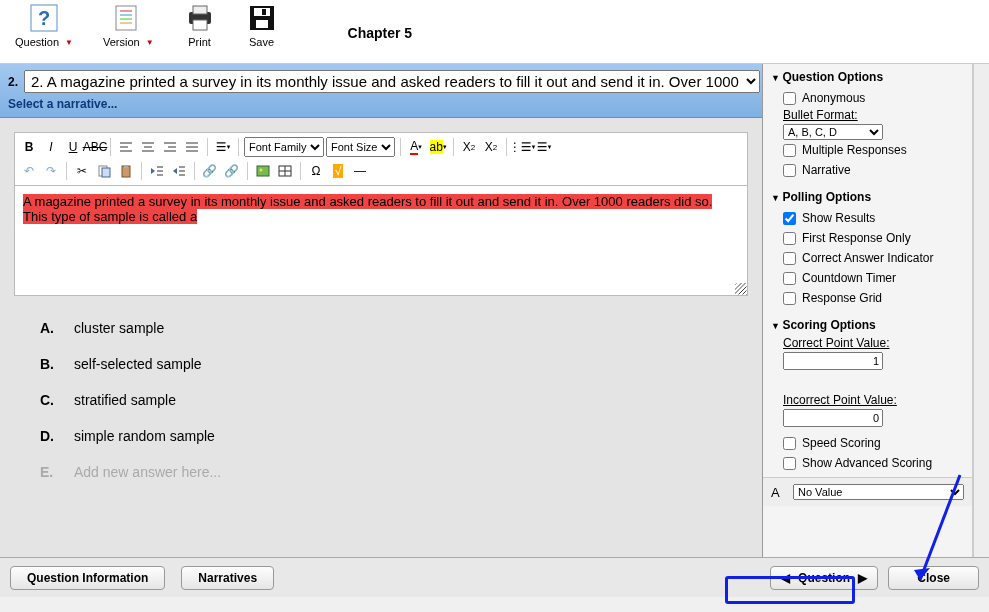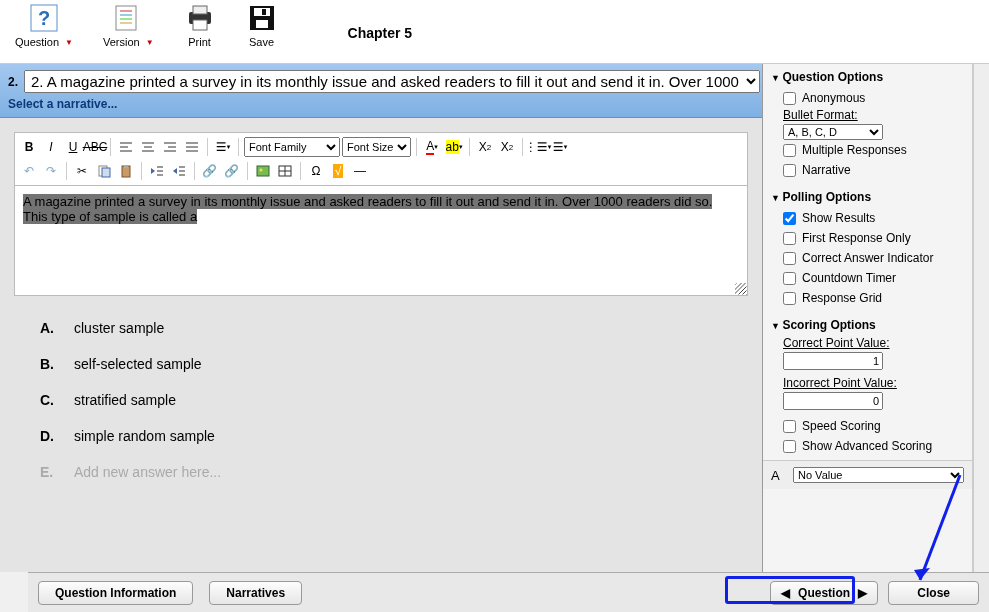--- a/index.html
+++ b/index.html
@@ -29,21 +29,21 @@
 .narrative-link { color: #0a3a7a; font-weight: bold; font-size: 12px; margin-top: 4px; display: inline-block; cursor: pointer; }
 
 
 .editor-wrap { padding: 14px 14px 4px 14px; background: #e4e4e4; }
 .editor-tb { background: #fff; border: 1px solid #bbb; padding: 2px 4px; }
 .etb-row { display: flex; align-items: center; gap: 2px; flex-wrap: nowrap; padding: 2px 0; }
 .etb-btn { width: 20px; height: 20px; display: flex; align-items: center; justify-content: center; cursor: pointer; font-size: 12px; border: 1px solid transparent; }
 .etb-sep { width: 1px; height: 18px; background: #ccc; margin: 0 3px; }
 .etb-sel { font-size: 11px; height: 20px; }
 .editor-body { background: #fff; border: 1px solid #bbb; border-top: none; min-height: 110px; padding: 8px; font-size: 13px; position: relative; resize: both; overflow: auto; }
-.editor-body .hl { background: #737373; }
+.editor-body .hl { background: #ef4444; }
 .resizer { position: absolute; right: 0; bottom: 0; width: 12px; height: 12px; background: repeating-linear-gradient(-45deg, #aaa, #aaa 1px, transparent 1px, transparent 3px); }
 
 
 .answers { padding: 20px 30px 10px 40px; background: #e4e4e4; overflow-y: auto; flex: 1; }
 .ans-row { display: flex; align-items: baseline; margin-bottom: 20px; font-size: 14px; }
 .ans-letter { width: 34px; font-weight: bold; }
 .ans-row.placeholder { color: #aaa; }
 .rationale-label { font-weight: bold; font-size: 14px; margin-top: 8px; }
 
 
@@ -52,21 +52,21 @@
 .rp-head::before { content: "▼ "; font-size: 9px; }
 .rp-row { display: flex; align-items: center; gap: 6px; padding: 3px 0 3px 12px; font-size: 12px; }
 .rp-row input[type=checkbox] { width: 13px; height: 13px; }
 .rp-label { font-size: 12px; padding-left: 12px; margin-bottom: 2px; text-decoration: underline; }
 .rp-select, .rp-input { width: 100px; font-size: 11px; margin-left: 12px; }
 .rp-input { text-align: right; padding: 1px 2px; }
 .rp-valrow { border-top: 1px solid #ccc; padding: 6px 8px; display: flex; align-items: center; gap: 6px; background: #eee; }
 .rp-valrow .letter { font-size: 13px; width: 16px; }
 
 
-.bottom-bar { position: absolute; left: 0; right: 0; bottom: 0; height: 40px; background: #e8e8e8; border-top: 1px solid #aaa; display: flex; align-items: center; padding: 0 10px; margin-left: 28px; }
+.bottom-bar { position: absolute; left: 0; right: 0; bottom: 15px; height: 40px; background: #e8e8e8; border-top: 1px solid #aaa; display: flex; align-items: center; padding: 0 10px; }
 .btn { background: linear-gradient(#fdfdfd,#e6e6e6); border: 1px solid #999; border-radius: 4px; padding: 4px 16px; font-size: 12px; font-weight: bold; cursor: pointer; }
 .bottom-left { display: flex; gap: 16px; }
 .bottom-right { margin-left: auto; display: flex; gap: 10px; align-items: center; }
 .nav-btn { display: flex; align-items: center; gap: 8px; padding: 4px 10px; }
 .nav-btn .tri { font-size: 12px; }
 
 
 .anno-box { position: absolute; border: 3px solid #1020e8; border-radius: 3px; pointer-events: none; }
 .anno-arrow { position: absolute; pointer-events: none; }
 
@@ -199,21 +199,21 @@
           <div class="etb-btn">
               <svg width="14" height="14">
                 <line x1="1" y1="3" x2="13" y2="3" stroke="#333"></line>
                 <line x1="1" y1="7" x2="13" y2="7" stroke="#333"></line>
                 <line x1="1" y1="11" x2="13" y2="11" stroke="#333"></line>
               </svg>
             </div>
           <span class="etb-sep"></span>
           <div class="etb-btn">☰<span style="font-size:7px">▾</span></div>
           <span class="etb-sep"></span>
-          <select class="etb-sel" style="width:96px"><option>Font Family</option></select>
+          <select class="etb-sel" style="width:80px"><option>Font Family</option></select>
           <select class="etb-sel" style="width:69px"><option>Font Size</option></select>
           <span class="etb-sep"></span>
           <div class="etb-btn">
               <span style="color:#000;border-bottom:2px solid red">A</span>
               <span style="font-size:7px">▾</span>
             </div>
           <div class="etb-btn">
               <span style="background:#ff0">ab</span>
               <span style="font-size:7px">▾</span>
             </div>
@@ -351,21 +351,21 @@
         </div>
       <div class="rp-row">
           <input type="checkbox" style="">
           <span>Response Grid</span>
         </div>
     </div>
     <div class="rp-section">
       <div class="rp-head">Scoring Options</div>
       <div class="rp-label">Correct Point Value:</div>
       <input class="rp-input" value="1" style="">
-      <div class="rp-label" style="margin-top:6px">Incorrect Point Value:</div>
+      <div class="rp-label" style="margin-top:23px">Incorrect Point Value:</div>
       <input class="rp-input" value="0" style="">
       <div class="rp-row" style="margin-top:6px">
           <input type="checkbox" style="">
           <span>Speed Scoring</span>
         </div>
       <div class="rp-row">
           <input type="checkbox" style="">
           <span>Show Advanced Scoring</span>
         </div>
     </div>

